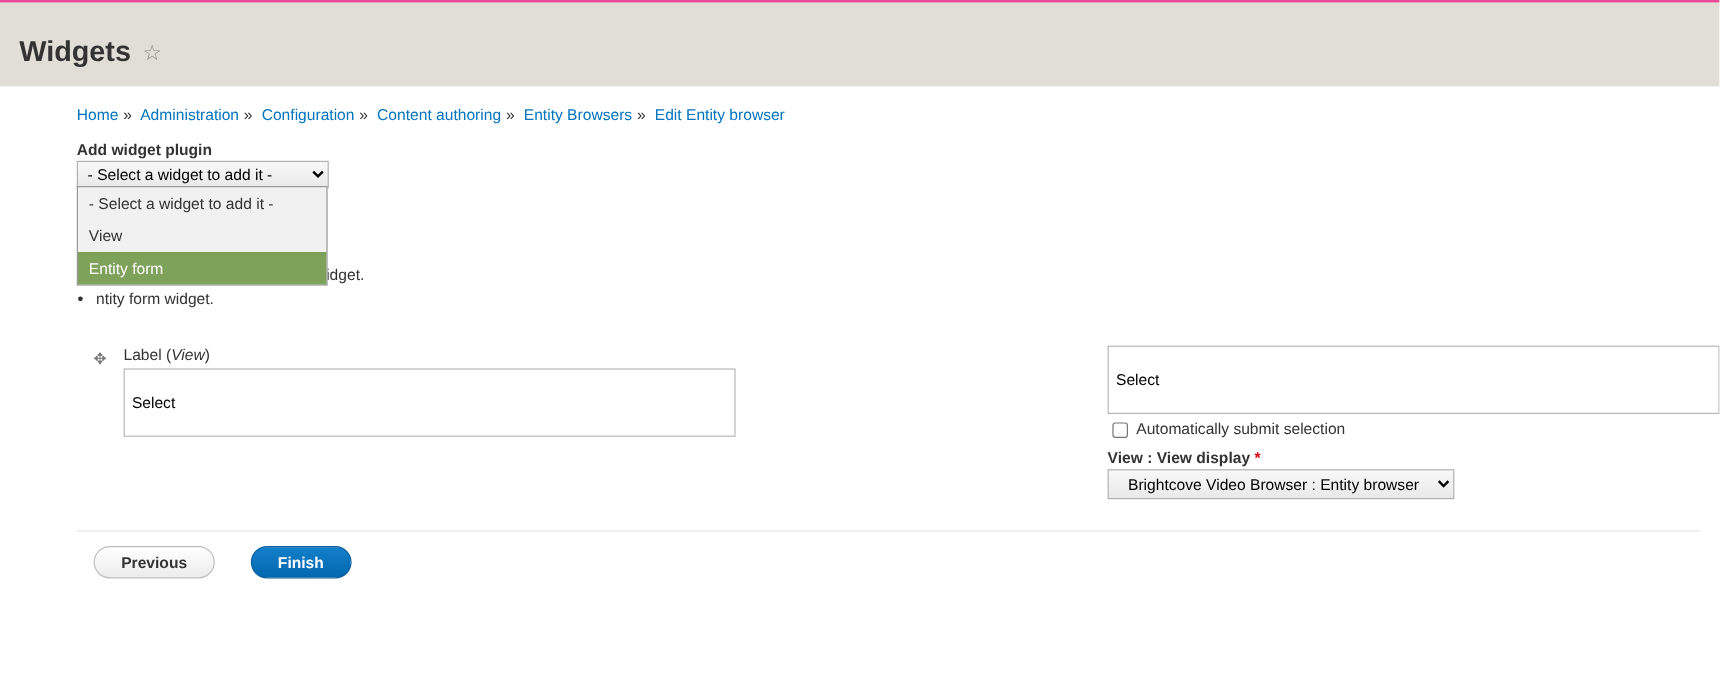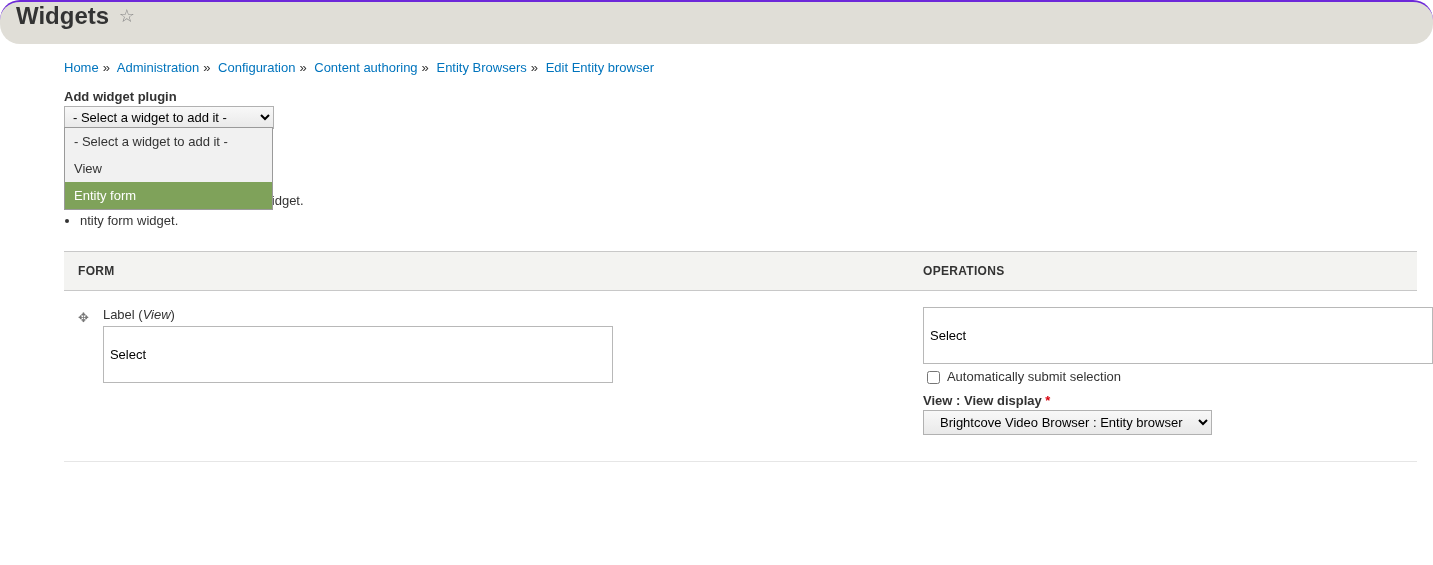--- a/index.html
+++ b/index.html
@@ -1,17 +1,17 @@
 <!DOCTYPE html>
 <html><head>
 <meta charset="utf-8">
 <style>
   * { box-sizing: border-box; }
   html, body { margin: 0; padding: 0; font-family: "Lucida Grande", Verdana, sans-serif; font-size: 13px; color: #333; background: #fff; }
-  .header-bar { background: #e0ded7; border-top: 2px solid #6d28d9; padding: 0 16px 14px 16px; border-radius: 20px; }
+  .header-bar { background: #e0ded7; border-top: 2px solid #ec4899; padding: 28px 16px 14px 16px; }
   .page-title { font-size: 24px; font-weight: bold; display: inline-block; vertical-align: middle; }
   .star-icon { display: inline-block; vertical-align: middle; margin-left: 6px; color: #888; cursor: pointer; font-size: 18px; line-height: 1; }
 
   .content { padding: 12px 16px 30px 16px; margin-left: 48px; }
 
   .breadcrumb, .subnav { font-size: 13px; line-height: 1.9; }
   .breadcrumb a, .subnav a { color: #0074bd; text-decoration: none; }
   .sep { color: #333; padding: 0 4px; }
   .subnav .current { color: #0074bd; font-weight: bold; }
 
@@ -145,24 +145,20 @@
       <div class="opt highlight">Entity form</div>
     </div>
   </div>
 
   <ul class="descriptions" style="margin-top:42px;">
     <li>field browser's widget.</li>
     <li>vide entity listing in a browser's widget.</li>
     <li>ntity form widget.</li>
   </ul>
 
-  <div class="table-head">
-    <div class="th th-form">FORM</div>
-    <div class="th th-ops">OPERATIONS</div>
-  </div>
 
   <div class="table-row">
     <div class="cell-form">
       <span class="drag-handle">✥</span>
       <div>
         <div class="row-label">
           <span>Label (</span><span class="plugin">View</span><span>)</span>
         </div>
         <input type="text" class="text-input label-input" value="Select" style="">
       </div>
@@ -179,14 +175,18 @@
         <span class="flabel">
           <span>View : View display</span><span class="req"> *</span>
         </span>
         <select class="ops-select">
           <option>Brightcove Video Browser : Entity browser</option>
         </select>
       </div>
     </div>
   </div>
 
+  <div class="actions">
+    <button class="btn btn-prev">Previous</button>
+    <button class="btn btn-finish">Finish</button>
+  </div>
 
 </div>
 
 </body></html>

